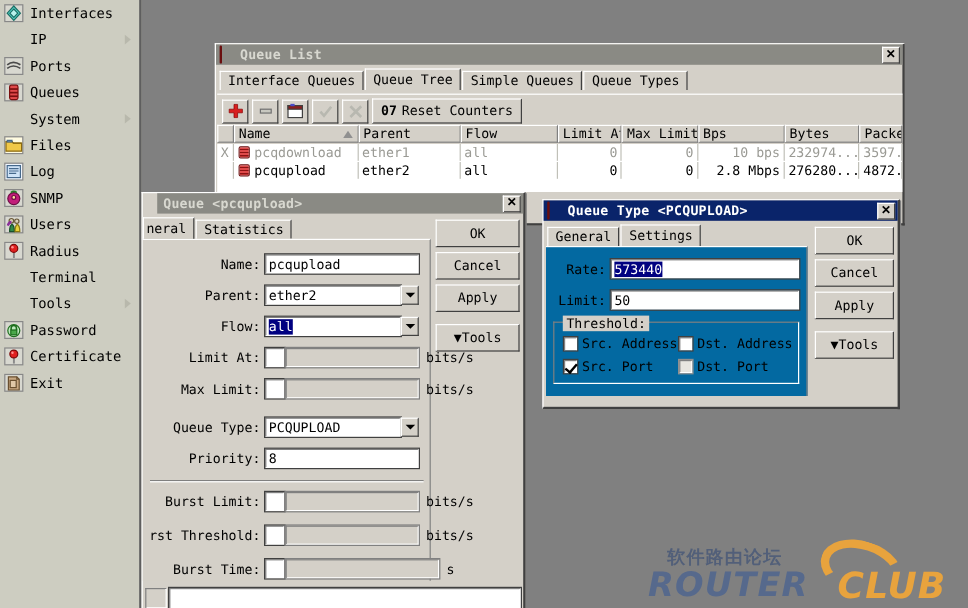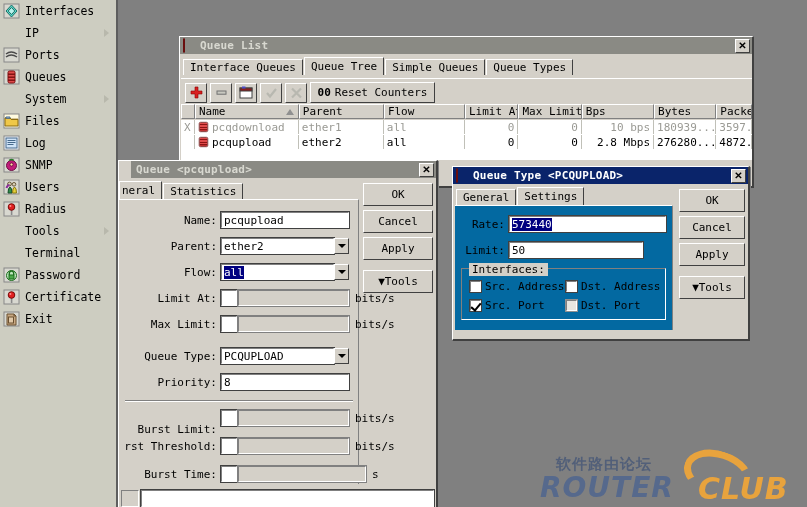--- a/index.html
+++ b/index.html
@@ -348,27 +348,27 @@
           <rect x="7.8" y="8" width="1.6" height="6" fill="#8a8a8a"></rect>
           <circle cx="8.5" cy="6" r="3.3" fill="#e02020" stroke="#7a0a0a"></circle>
           <circle cx="7.4" cy="5" r="1" fill="#ff9090"></circle>
         </svg>
     </span>
     <span class="menu-label">Radius</span>
   </div>
 
   <div class="menu-item">
     <span class="menu-ico blank"></span>
+    <span class="menu-label">Terminal</span>
+  </div>
+
+  <div class="menu-item">
+    <span class="menu-ico blank"></span>
     <span class="menu-label">Tools</span>
     <span class="menu-arrow"></span>
-  </div>
-
-  <div class="menu-item">
-    <span class="menu-ico blank"></span>
-    <span class="menu-label">Terminal</span>
   </div>
 
   <div class="menu-item">
     <span class="menu-ico">
       <svg width="17" height="16" viewBox="0 0 17 16">
           <rect x="1" y="1" width="15" height="14" fill="#d8d8d0" stroke="#888"></rect>
           <circle cx="8.5" cy="8.5" r="5" fill="#bfe8bf" stroke="#1d6e1d"></circle>
           <path d="M6.3 8 v-1.6 a2.2 2.2 0 0 1 4.4 0 V8" fill="none" stroke="#1d6e1d" stroke-width="1.3"></path>
           <rect x="6" y="8" width="5" height="4" fill="#4aa84a" stroke="#1d6e1d"></rect>
         </svg>
@@ -449,21 +449,21 @@
         <svg width="13" height="12" viewBox="0 0 13 12">
             <path d="M2 6 L5 9.5 L11 2" stroke="#b8b8b0" stroke-width="2.2" fill="none"></path>
           </svg>
       </div>
       <div class="btn disabled" style="width:22px;height:20px;">
         <svg width="13" height="12" viewBox="0 0 13 12">
             <path d="M2 1.5 L11 10.5 M11 1.5 L2 10.5" stroke="#b8b8b0" stroke-width="2.2"></path>
           </svg>
       </div>
       <div class="btn" style="width:125px;height:21px; gap:4px;">
-        <span style="font-weight:bold;">00</span>
+        <span style="font-weight:bold;">07</span>
         <span>Reset Counters</span>
       </div>
     </div>
   </div>
 
   <div style="position:absolute; left:1px; top:67px; width:571px; height:16px; display:flex; background:#d4d0c8;">
     <div class="hdr-cell" style="width:14px;"></div>
     <div class="hdr-cell" style="width:105px;">
       <span>Name</span>
       <span style="position:absolute;right:4px;top:4px;width:0;height:0;border-left:4px solid transparent;border-right:4px solid transparent;border-bottom:6px solid #909090;"></span>
@@ -497,21 +497,21 @@
       <div class="cell" style="width:14px;">X</div>
       <div class="cell" style="width:105px; gap:3px;text-align:center;">
         <span class="qicon" style="transform:scale(.85);"></span>
         <span>pcqdownload</span>
       </div>
       <div class="cell" style="width:86px;">ether1</div>
       <div class="cell" style="width:82px;">all</div>
       <div class="cell r" style="width:54px;">0</div>
       <div class="cell r" style="width:64px;">0</div>
       <div class="cell r" style="width:73px;">10 bps</div>
-      <div class="cell" style="width:63px;">180939...</div>
+      <div class="cell" style="width:63px;">232974...</div>
       <div class="cell" style="width:36px;">3597.</div>
     </div>
 
     <div style="display:flex; height:15px;">
       <div class="cell" style="width:14px;"></div>
       <div class="cell" style="width:105px; gap:3px;">
         <span class="qicon" style="transform:scale(.85);"></span>
         <span>pcqupload</span>
       </div>
       <div class="cell" style="width:86px;">ether2</div>
@@ -594,21 +594,21 @@
         </div>
     </div>
 
     <div style="position:absolute; left:0; top:176px; width:98px;" class="field-label">Priority:</div>
     <div class="txtbox" style="position:absolute; left:102px; top:174px; width:128px; height:16px;">
       <span>8</span>
     </div>
 
     <div style="position:absolute; left:6px; top:200px; width:228px; height:2px; border-top:1px solid #808080; border-bottom:1px solid #ffffff;"></div>
 
-    <div style="position:absolute; left:0; top:223px; width:98px;" class="field-label">Burst Limit:</div>
+    <div style="position:absolute; left:0; top:212px; width:98px;" class="field-label">Burst Limit:</div>
     <div style="position:absolute; left:102px; top:210px; width:16px; height:16px;" class="txtbox"></div>
     <div class="txtbox grey" style="position:absolute; left:119px; top:210px; width:111px; height:16px;">
       <span></span>
     </div>
     <div style="position:absolute; left:236px; top:212px;">bits/s</div>
 
     <div style="position:absolute; left:-6px; top:240px; width:104px;" class="field-label">rst Threshold:</div>
     <div style="position:absolute; left:102px; top:238px; width:16px; height:16px;" class="txtbox"></div>
     <div class="txtbox grey" style="position:absolute; left:119px; top:238px; width:111px; height:16px;">
       <span></span>
@@ -664,26 +664,26 @@
   </div>
 
   <div style="position:absolute; left:2px; top:38px; width:218px; height:125px; background:#0369a1; border-top:1px solid #ffffff; border-right:1px solid #808080;">
 
     <div style="position:absolute; left:4px; top:12px; width:46px;" class="field-label">Rate:</div>
     <div class="txtbox" style="position:absolute; left:54px; top:10px; width:157px; height:16px;">
       <span class="sel-text">573440</span>
     </div>
 
     <div style="position:absolute; left:0px; top:38px; width:50px;" class="field-label">Limit:</div>
-    <div class="txtbox" style="position:absolute; left:54px; top:36px; width:134px; height:16px;">
+    <div class="txtbox" style="position:absolute; left:54px; top:36px; width:157px; height:16px;">
       <span>50</span>
     </div>
 
     <div class="groupbox" style="position:absolute; left:6px; top:62px; width:205px; height:52px;">
-      <span class="gb-title">Interfaces:</span>
+      <span class="gb-title">Threshold:</span>
 
       <div style="position:absolute; left:8px; top:11px; display:flex; align-items:center; gap:4px;">
         <span class="cbx"></span>
         <span>Src. Address</span>
       </div>
 
       <div style="position:absolute; left:104px; top:11px; display:flex; align-items:center; gap:4px;">
         <span class="cbx"></span>
         <span>Dst. Address</span>
       </div>

